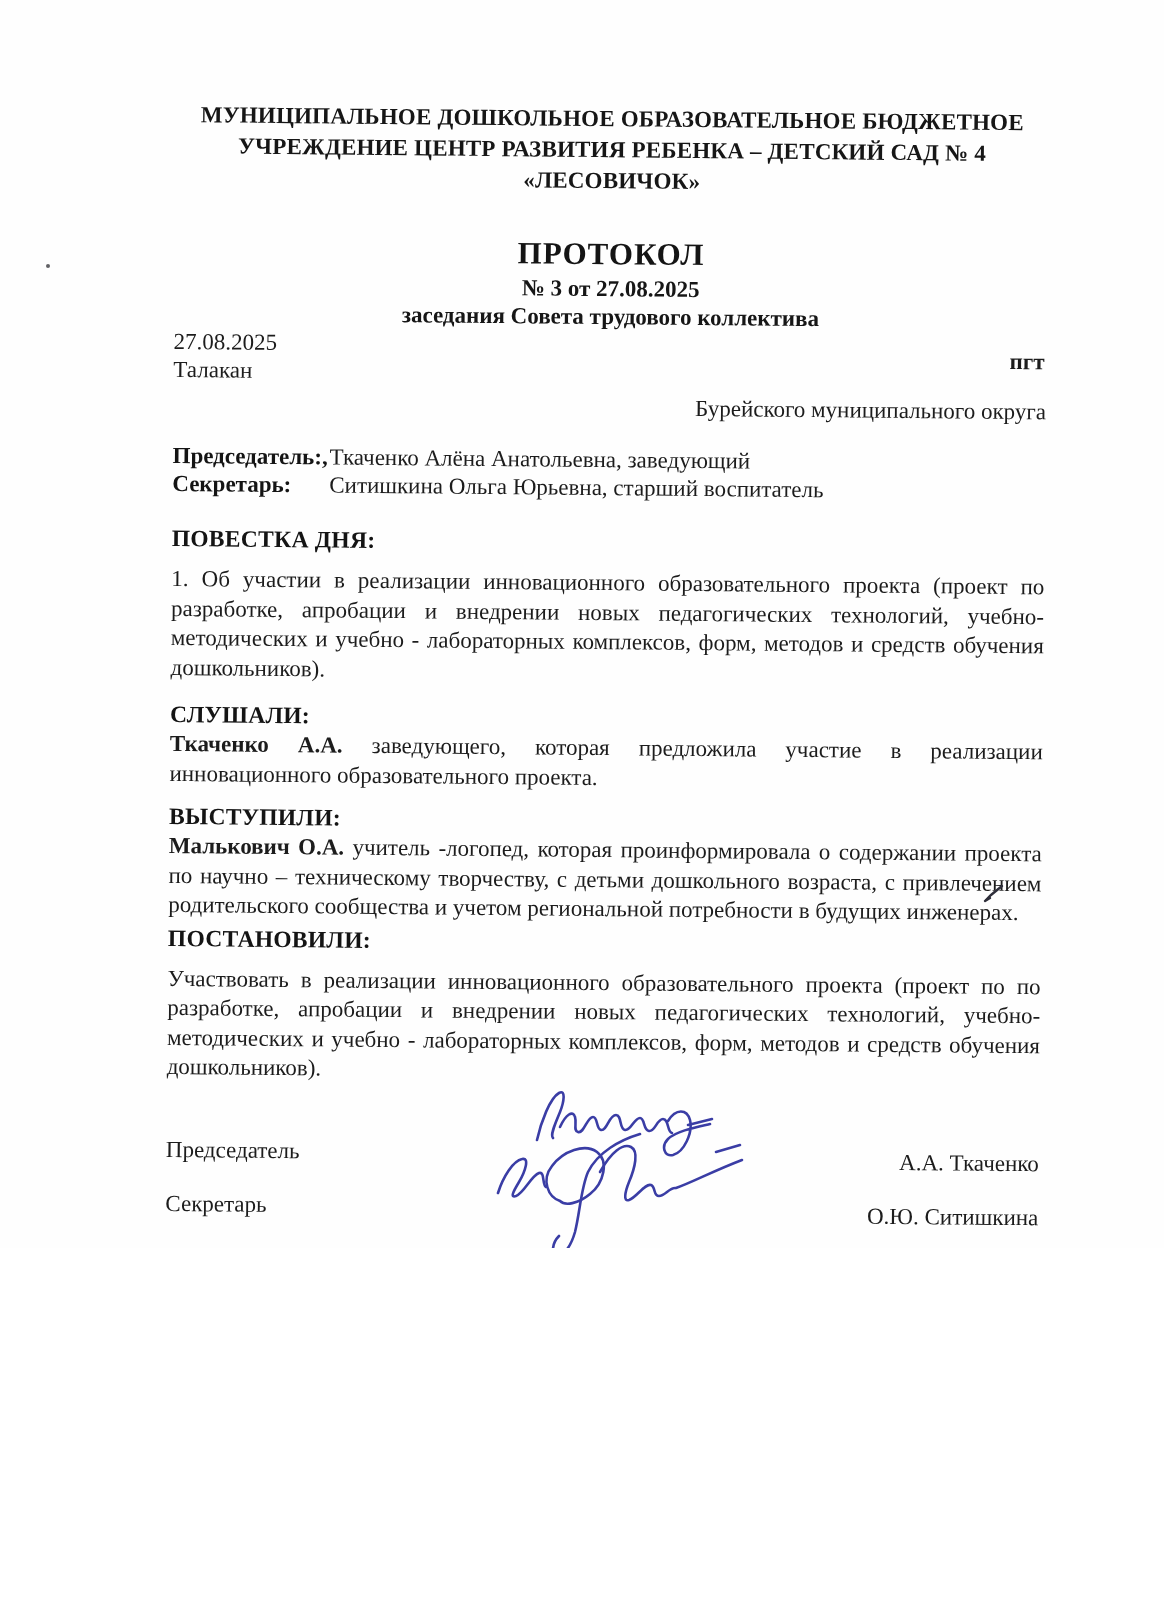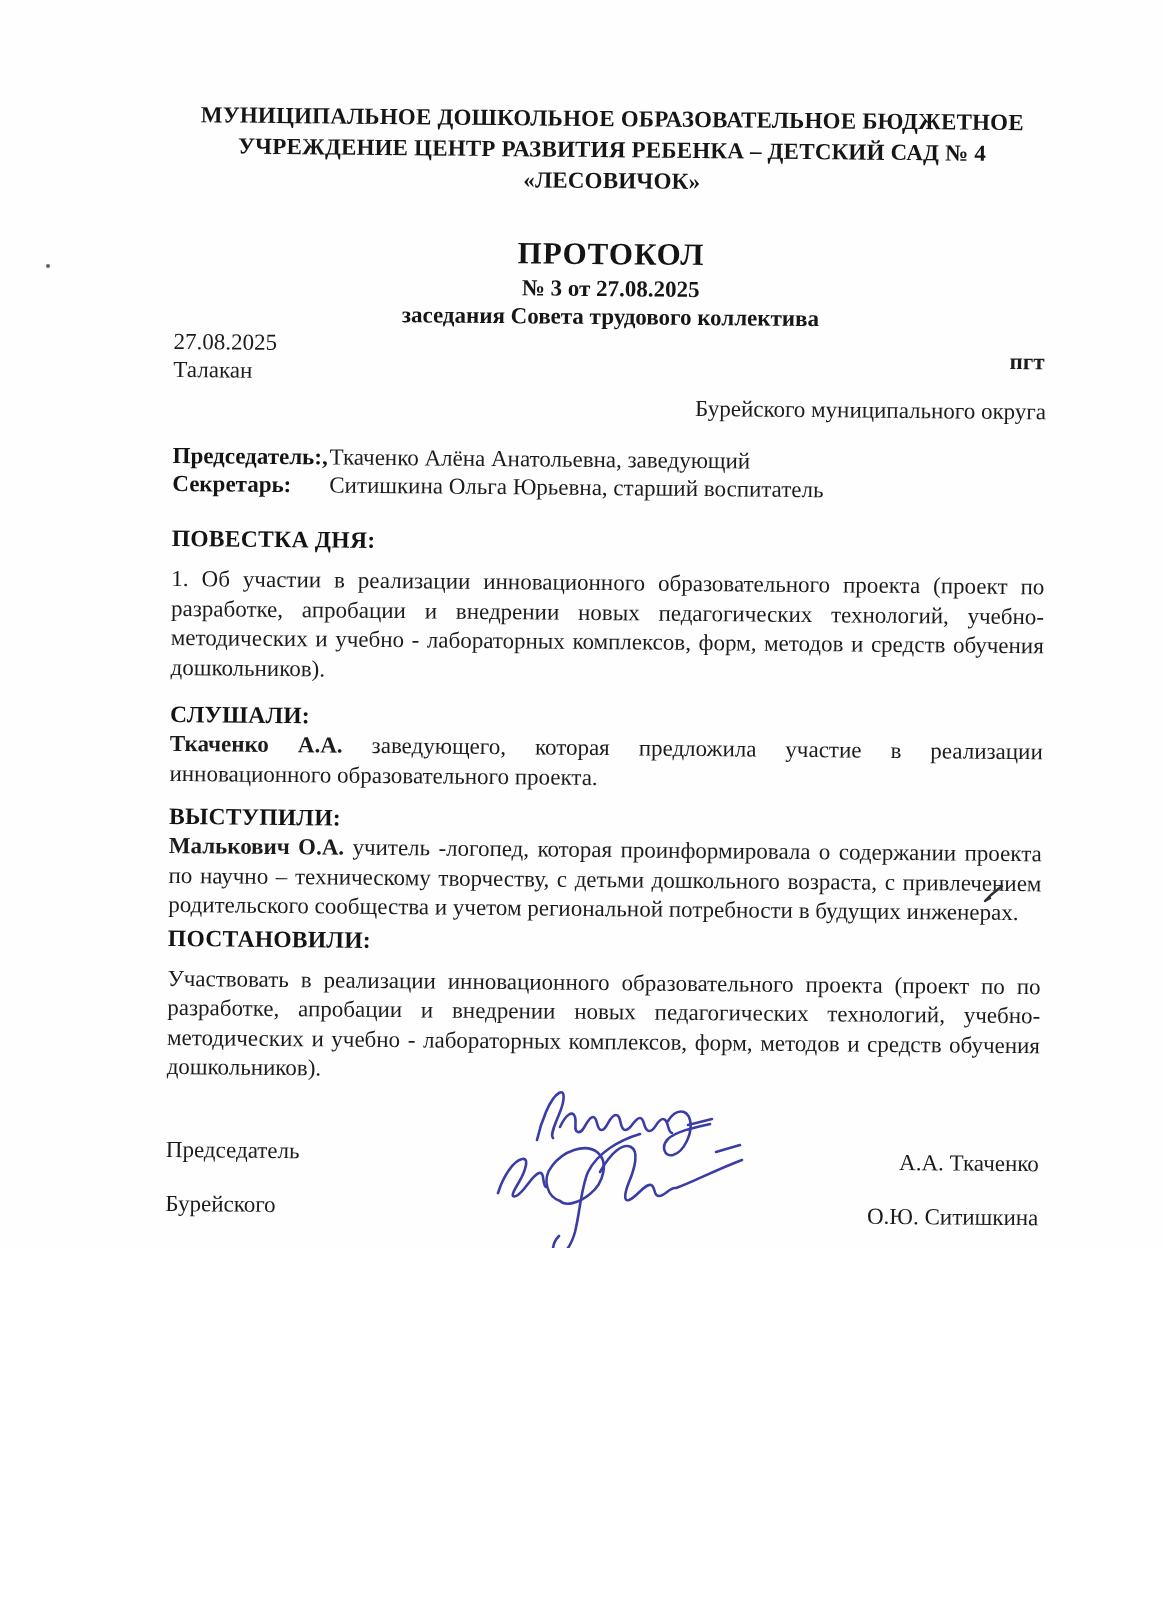--- a/index.html
+++ b/index.html
@@ -98,21 +98,21 @@
 
     <div class="sec-heading h-resolved">ПОСТАНОВИЛИ:</div>
     <p class="para mt">Участвовать в реализации инновационного образовательного проекта (проект по по разработке, апробации и внедрении новых педагогических технологий, учебно-методических и учебно - лабораторных комплексов, форм, методов и средств обучения дошкольников).</p>
 
     <div class="sig-block">
       <div class="sig-row">
         <span>Председатель</span>
         <span class="sig-name">А.А. Ткаченко</span>
       </div>
       <div class="sig-row">
-        <span>Бурейского</span>
+        <span>Секретарь</span>
         <span class="sig-name">О.Ю. Ситишкина</span>
       </div>
     </div>
 
   </div>
 
   <svg class="ink" style="left:480px;top:1070px;" width="290" height="200" viewBox="480 1070 290 200" fill="none" stroke="#2a2d9e" stroke-width="2.6" stroke-linecap="round" stroke-linejoin="round" opacity="0.92">
 
     <path d="M537,1140 C541,1122 550,1098 559,1093 C566,1089 564,1102 560,1112 C555,1124 550,1135 553,1138"></path>
     <path d="M560,1127 C566,1114 573,1110 575,1117 C577,1123 573,1131 578,1132 C584,1134 587,1117 593,1117 C598,1117 596,1129 601,1130 C607,1131 609,1115 616,1115 C622,1115 619,1129 625,1130 C631,1131 634,1118 640,1118 C645,1118 643,1130 649,1131 C655,1132 657,1119 663,1119 C669,1119 667,1132 672,1133"></path>

